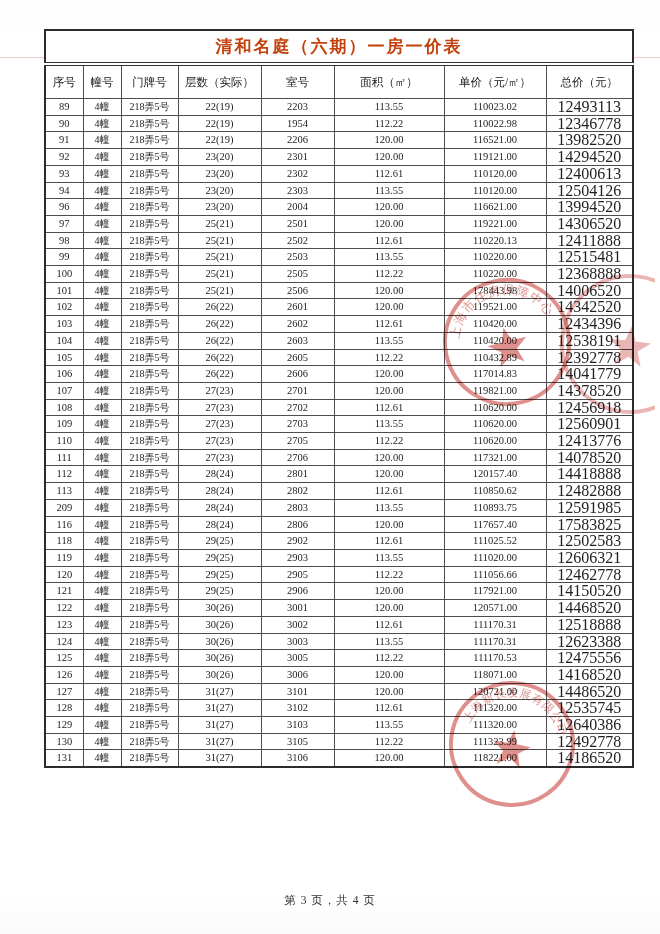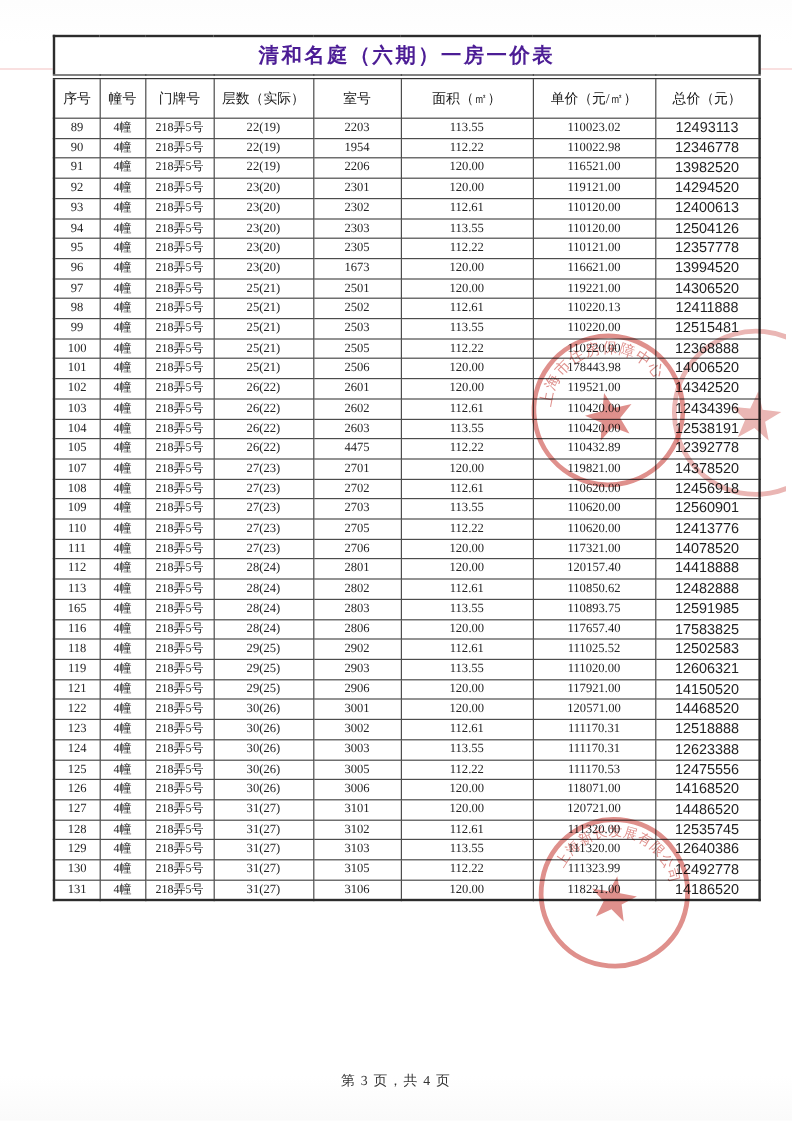--- a/index.html
+++ b/index.html
@@ -20,31 +20,31 @@
     border:2px solid #2c2c2c;
     background:#fff;
   }
   table.price td,table.price th{
     border:1px solid #4d4d4d;
     text-align:center;vertical-align:middle;
     padding:0;overflow:hidden;white-space:nowrap;
   }
   tr.title-row td{
     height:31px;font-size:17px;font-weight:bold;letter-spacing:2px;
-    border-bottom:4px double #333;color:#4c1d95;
+    border-bottom:4px double #333;color:#c2410c;
   }
   tr.header-row th{
     height:32px;font-size:11.5px;font-weight:normal;color:#1b1b1b;
   }
   tr.data-row td{
     height:15.7px;font-size:10.5px;line-height:15.7px;color:#242424;
   }
   tr.data-row td.c-total{
-    font-family:Liberation Sans, sans-serif;
-    font-size:12px;color:#1f1f1f;
+    font-family:Liberation Serif, serif;
+    font-size:16px;color:#1f1f1f;
   }
   tr.data-row td.c-building,tr.data-row td.c-address{font-size:10px;}
   .footer{
     position:absolute;left:0;top:893px;width:660px;text-align:center;
     font-size:11.5px;color:#333;letter-spacing:1px;
   }
   .stamp{position:absolute;mix-blend-mode:multiply;pointer-events:none;}
   .stamp text{font-family:"Liberation Serif","DejaVu Serif",serif;}
 </style>
 </head>
@@ -135,35 +135,25 @@
           <td class="c-seq">94</td>
           <td class="c-building">4幢</td>
           <td class="c-address">218弄5号</td>
           <td class="c-floor">23(20)</td>
           <td class="c-room">2303</td>
           <td class="c-area">113.55</td>
           <td class="c-unit">110120.00</td>
           <td class="c-total">12504126</td>
         </tr>
         <tr class="data-row">
-          <td class="c-seq">95</td>
+          <td class="c-seq">96</td>
           <td class="c-building">4幢</td>
           <td class="c-address">218弄5号</td>
           <td class="c-floor">23(20)</td>
-          <td class="c-room">2305</td>
-          <td class="c-area">112.22</td>
-          <td class="c-unit">110121.00</td>
-          <td class="c-total">12357778</td>
-        </tr>
-        <tr class="data-row">
-          <td class="c-seq">96</td>
-          <td class="c-building">4幢</td>
-          <td class="c-address">218弄5号</td>
-          <td class="c-floor">23(20)</td>
-          <td class="c-room">1673</td>
+          <td class="c-room">2004</td>
           <td class="c-area">120.00</td>
           <td class="c-unit">116621.00</td>
           <td class="c-total">13994520</td>
         </tr>
         <tr class="data-row">
           <td class="c-seq">97</td>
           <td class="c-building">4幢</td>
           <td class="c-address">218弄5号</td>
           <td class="c-floor">25(21)</td>
           <td class="c-room">2501</td>
@@ -239,26 +229,36 @@
           <td class="c-room">2603</td>
           <td class="c-area">113.55</td>
           <td class="c-unit">110420.00</td>
           <td class="c-total">12538191</td>
         </tr>
         <tr class="data-row">
           <td class="c-seq">105</td>
           <td class="c-building">4幢</td>
           <td class="c-address">218弄5号</td>
           <td class="c-floor">26(22)</td>
-          <td class="c-room">4475</td>
+          <td class="c-room">2605</td>
           <td class="c-area">112.22</td>
           <td class="c-unit">110432.89</td>
           <td class="c-total">12392778</td>
         </tr>
         <tr class="data-row">
+          <td class="c-seq">106</td>
+          <td class="c-building">4幢</td>
+          <td class="c-address">218弄5号</td>
+          <td class="c-floor">26(22)</td>
+          <td class="c-room">2606</td>
+          <td class="c-area">120.00</td>
+          <td class="c-unit">117014.83</td>
+          <td class="c-total">14041779</td>
+        </tr>
+        <tr class="data-row">
           <td class="c-seq">107</td>
           <td class="c-building">4幢</td>
           <td class="c-address">218弄5号</td>
           <td class="c-floor">27(23)</td>
           <td class="c-room">2701</td>
           <td class="c-area">120.00</td>
           <td class="c-unit">119821.00</td>
           <td class="c-total">14378520</td>
         </tr>
         <tr class="data-row">
@@ -315,21 +315,21 @@
           <td class="c-seq">113</td>
           <td class="c-building">4幢</td>
           <td class="c-address">218弄5号</td>
           <td class="c-floor">28(24)</td>
           <td class="c-room">2802</td>
           <td class="c-area">112.61</td>
           <td class="c-unit">110850.62</td>
           <td class="c-total">12482888</td>
         </tr>
         <tr class="data-row">
-          <td class="c-seq">165</td>
+          <td class="c-seq">209</td>
           <td class="c-building">4幢</td>
           <td class="c-address">218弄5号</td>
           <td class="c-floor">28(24)</td>
           <td class="c-room">2803</td>
           <td class="c-area">113.55</td>
           <td class="c-unit">110893.75</td>
           <td class="c-total">12591985</td>
         </tr>
         <tr class="data-row">
           <td class="c-seq">116</td>
@@ -353,20 +353,30 @@
         </tr>
         <tr class="data-row">
           <td class="c-seq">119</td>
           <td class="c-building">4幢</td>
           <td class="c-address">218弄5号</td>
           <td class="c-floor">29(25)</td>
           <td class="c-room">2903</td>
           <td class="c-area">113.55</td>
           <td class="c-unit">111020.00</td>
           <td class="c-total">12606321</td>
+        </tr>
+        <tr class="data-row">
+          <td class="c-seq">120</td>
+          <td class="c-building">4幢</td>
+          <td class="c-address">218弄5号</td>
+          <td class="c-floor">29(25)</td>
+          <td class="c-room">2905</td>
+          <td class="c-area">112.22</td>
+          <td class="c-unit">111056.66</td>
+          <td class="c-total">12462778</td>
         </tr>
         <tr class="data-row">
           <td class="c-seq">121</td>
           <td class="c-building">4幢</td>
           <td class="c-address">218弄5号</td>
           <td class="c-floor">29(25)</td>
           <td class="c-room">2906</td>
           <td class="c-area">120.00</td>
           <td class="c-unit">117921.00</td>
           <td class="c-total">14150520</td>

